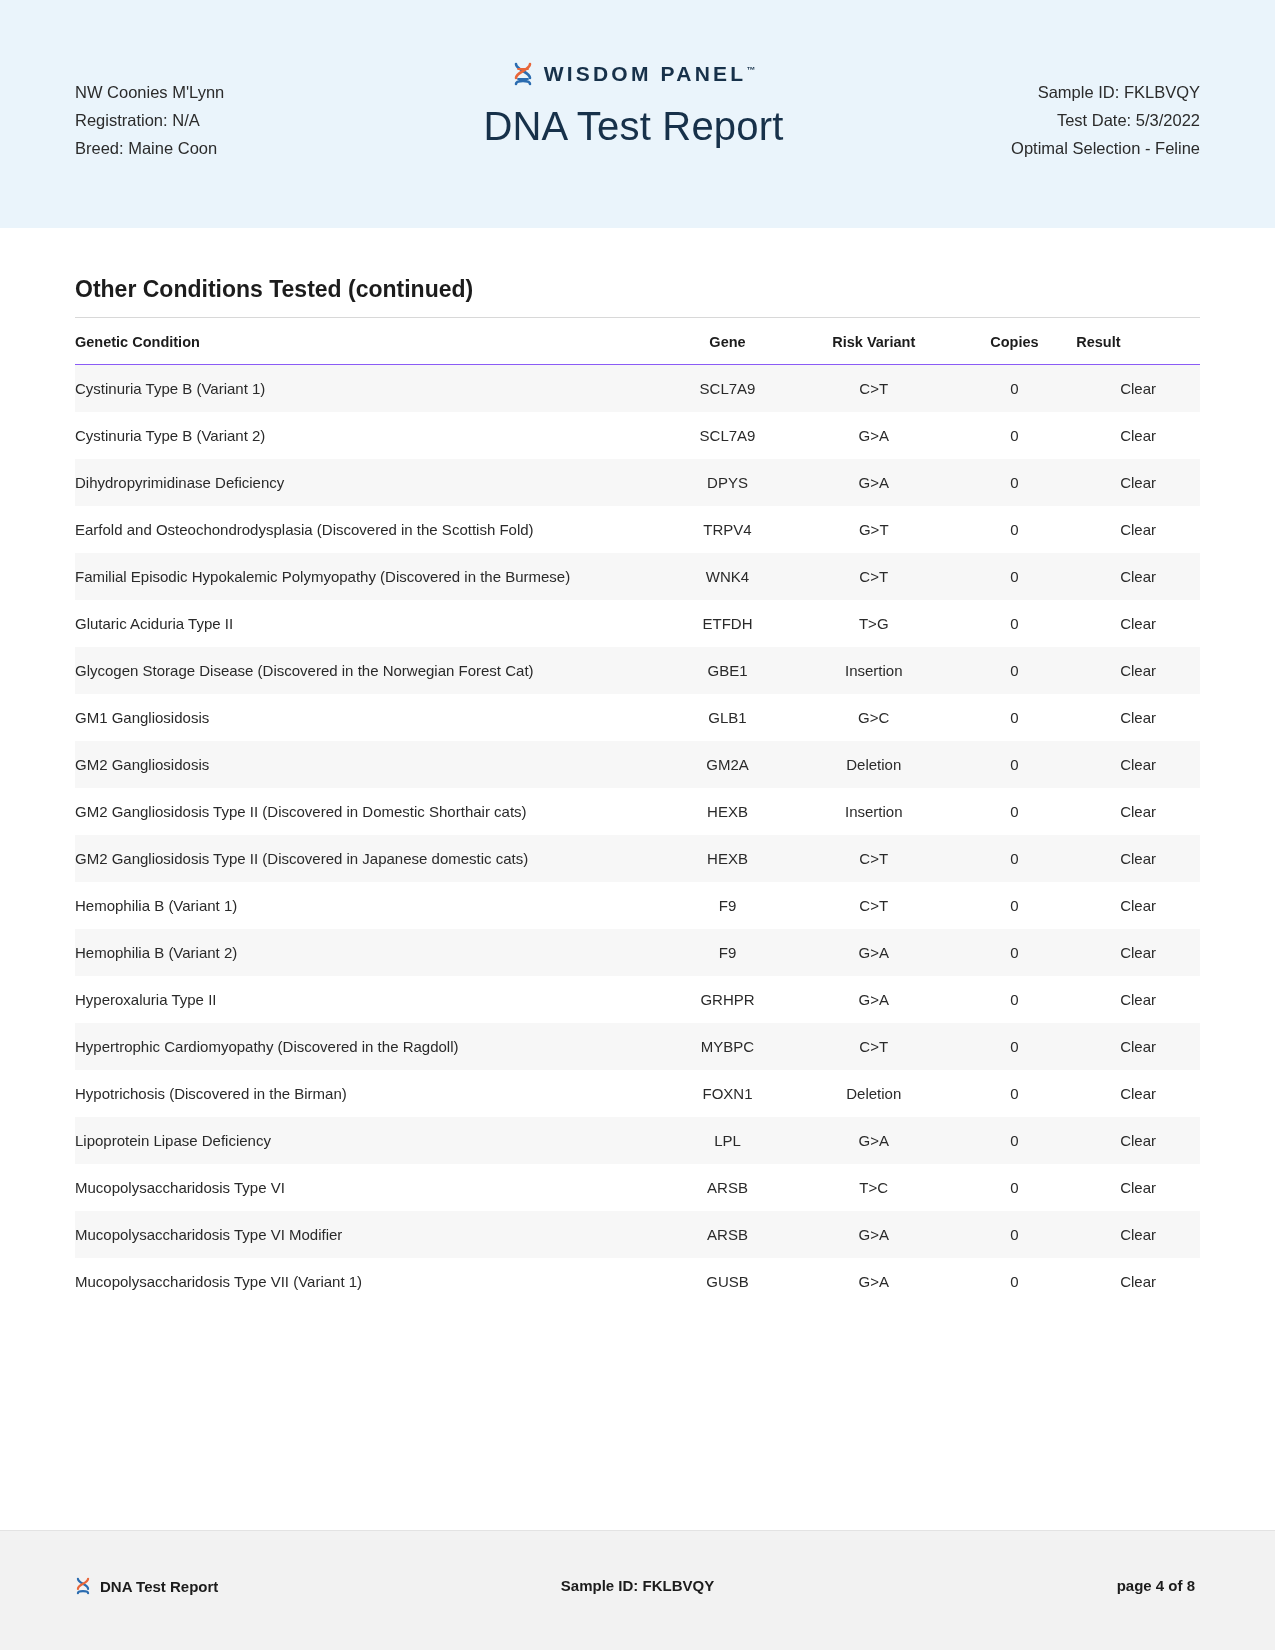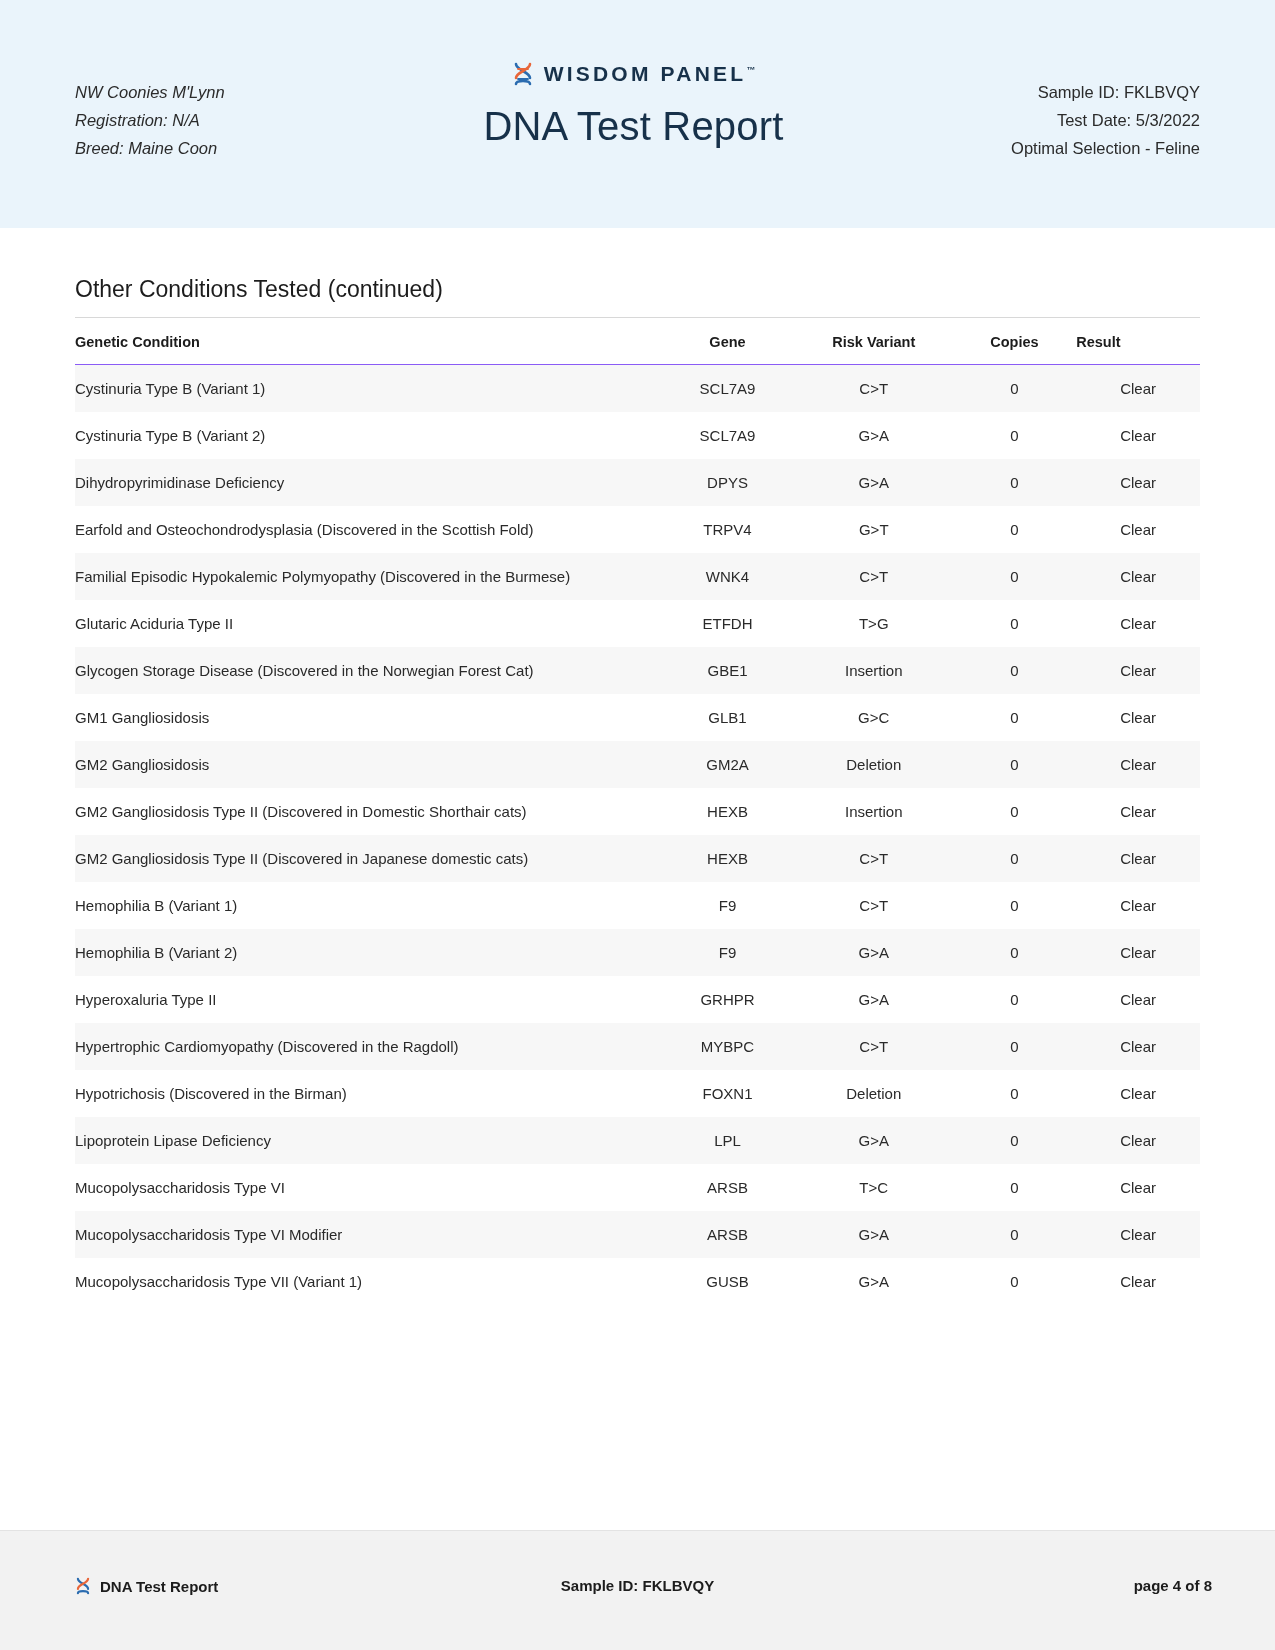--- a/index.html
+++ b/index.html
@@ -25,21 +25,20 @@
     padding: 0;
   }
   .hdr-left {
     position: absolute;
     left: 75px;
     top: 78px;
     font-size: 16.5px;
     line-height: 28px;
     color: #2b2b2b;
     font-weight: 400;
-    font-style: italic;
   }
   .hdr-right {
     position: absolute;
     right: 75px;
     top: 78px;
     font-size: 16.5px;
     line-height: 28px;
     color: #2b2b2b;
     text-align: right;
     font-weight: 400;
@@ -82,21 +81,21 @@
     color: #17314a;
     letter-spacing: 0.2px;
   }
 
   
   .content {
     padding: 0 75px;
   }
   .section-title {
     font-size: 23px;
-    font-weight: 400;
+    font-weight: 700;
     color: #1c1c1c;
     margin-top: 48px;
     margin-bottom: 14px;
   }
   .rule {
     height: 1px;
     background: #d8d8d8;
     width: 100%;
   }
 
@@ -167,21 +166,21 @@
     position: absolute;
     left: 0; right: 0;
     top: 46px;
     text-align: center;
     font-size: 15px;
     font-weight: 700;
     color: #1c1c1c;
   }
   .footer-right {
     position: absolute;
-    right: 63px;
+    right: 80px;
     top: 46px;
     font-size: 15px;
     font-weight: 700;
     color: #1c1c1c;
   }
   .mini-mark { width: 16px; height: 18px; display: inline-block; }
 </style>
 </head>
 <body>
 

